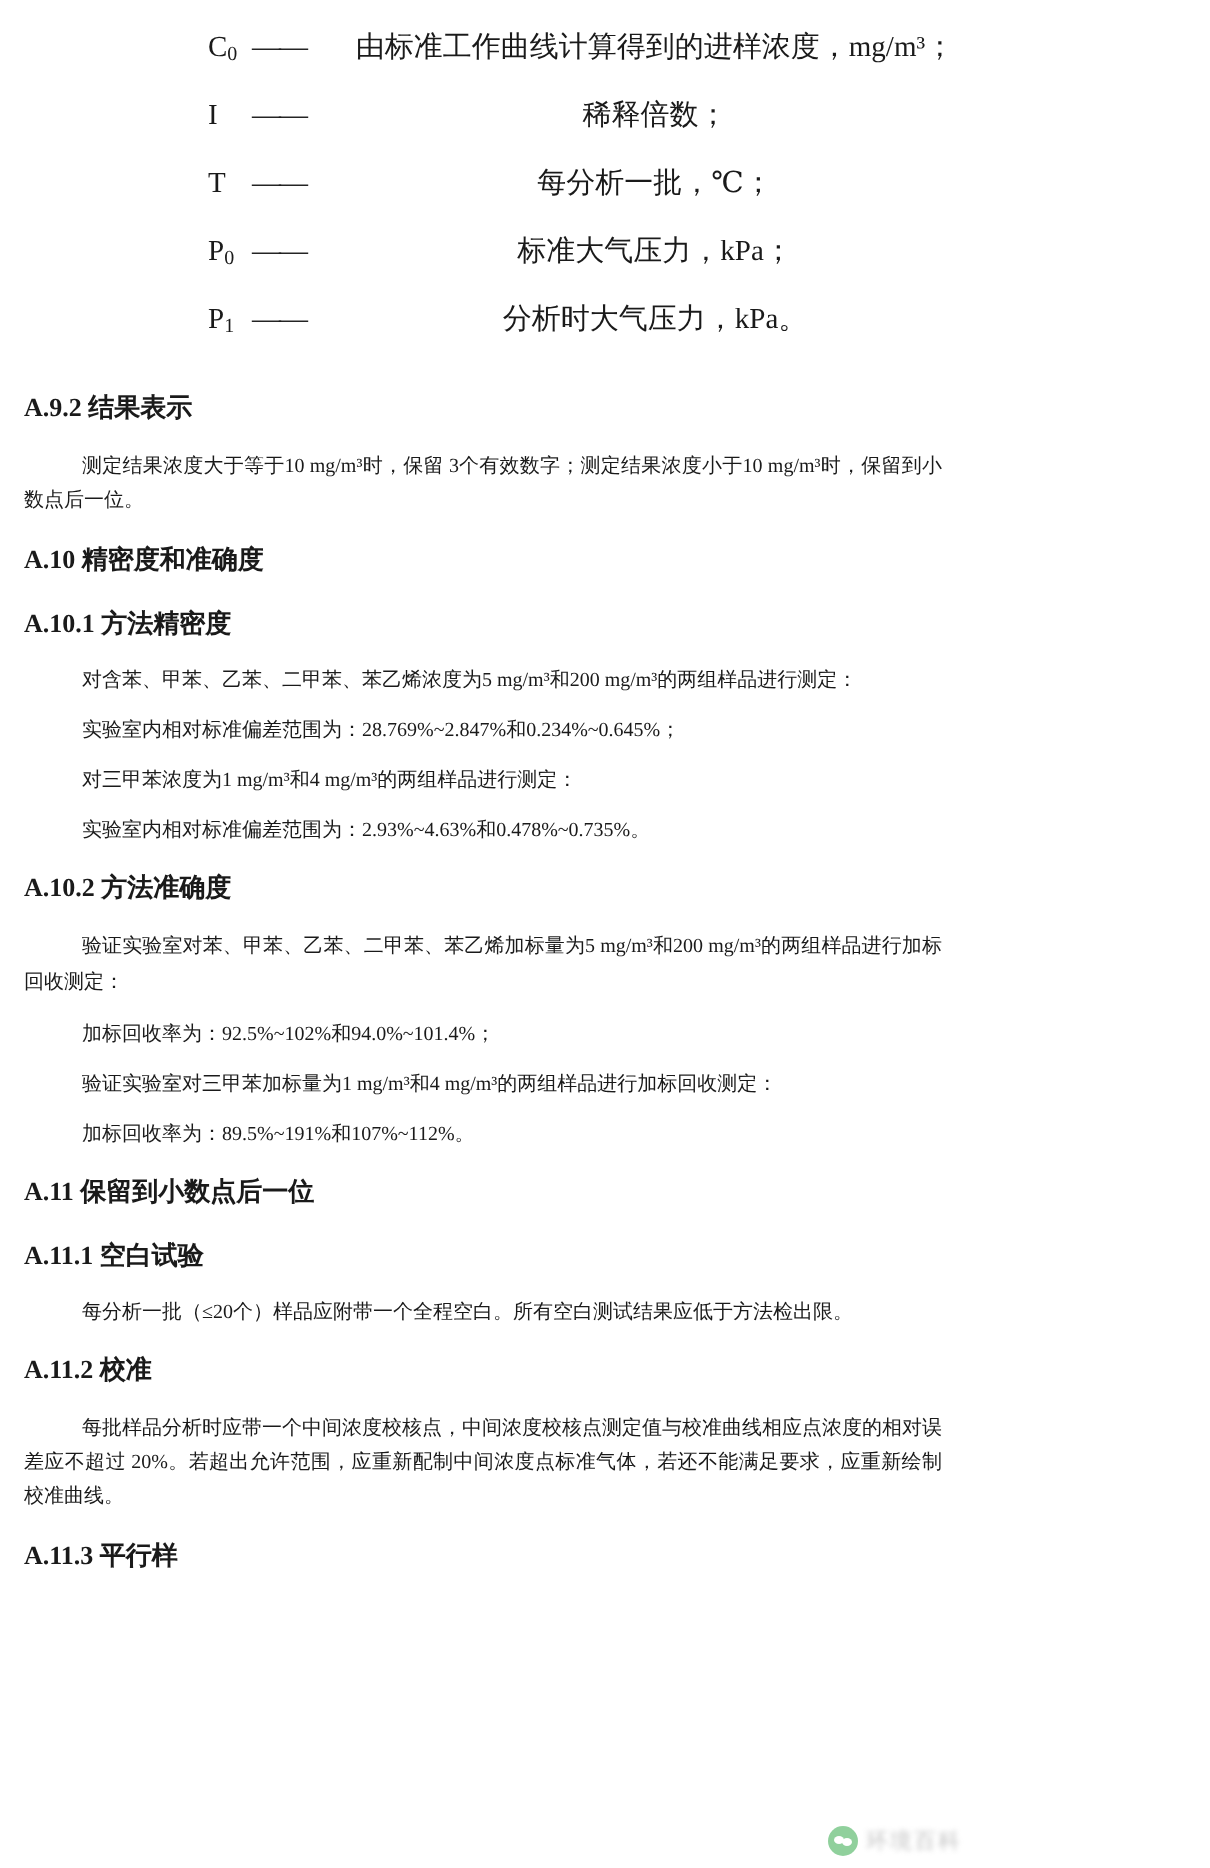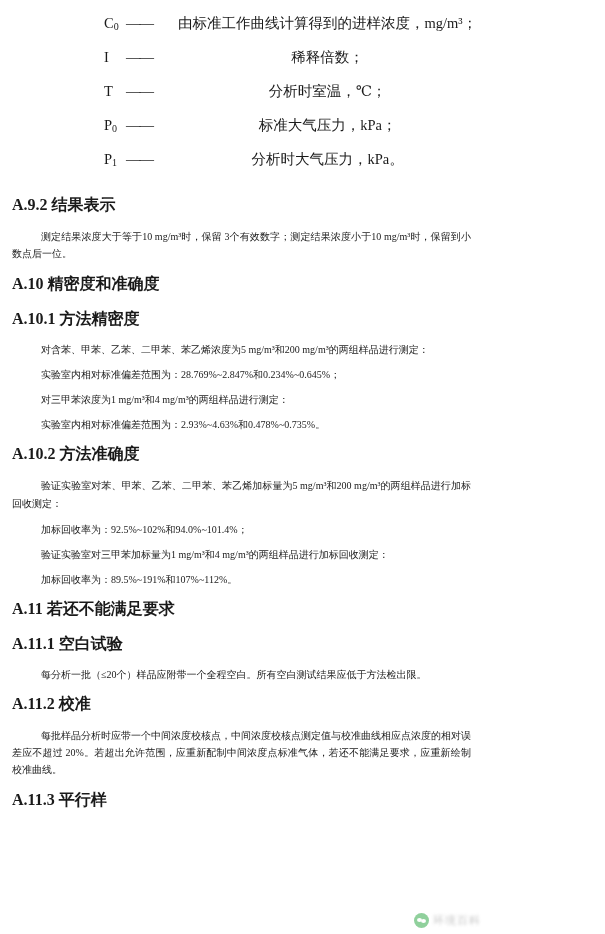--- a/index.html
+++ b/index.html
@@ -59,21 +59,21 @@
     white-space: nowrap;
     padding-left: 4px;
     text-align: center;
   }
   sub {
     font-size: 9.5px;
     vertical-align: sub;
     line-height: 0;
   }
   .heading {
-    font-size: 16px;
+    font-size: 13px;
     margin: 0;
     padding: 7px 0 7px 12px;
     white-space: nowrap;
   }
   .para {
     font-size: 10px;
     margin: 0;
     padding: 5px 18px 5px 12px;
     text-indent: 29px;
     line-height: 1.72;
@@ -142,21 +142,21 @@
 
     <div class="def-row">
       <span class="def-sym">I</span>
       <span class="def-dash">——</span>
       <span class="def-text">稀释倍数；</span>
     </div>
 
     <div class="def-row">
       <span class="def-sym">T</span>
       <span class="def-dash">——</span>
-      <span class="def-text">分析时室温，℃；</span>
+      <span class="def-text">每分析一批，℃；</span>
     </div>
 
     <div class="def-row">
       <span class="def-sym">P<sub>0</sub></span>
       <span class="def-dash">——</span>
       <span class="def-text">标准大气压力，kPa；</span>
     </div>
 
     <div class="def-row">
       <span class="def-sym">P<sub>1</sub></span>
@@ -178,21 +178,21 @@
   <p class="para onel">实验室内相对标准偏差范围为：28.769%~2.847%和0.234%~0.645%；</p>
   <p class="para onel">对三甲苯浓度为1  mg/m³和4  mg/m³的两组样品进行测定：</p>
   <p class="para onel">实验室内相对标准偏差范围为：2.93%~4.63%和0.478%~0.735%。</p>
 
   <h3 class="heading">A.10.2  方法准确度</h3>
   <p class="para">验证实验室对苯、甲苯、乙苯、二甲苯、苯乙烯加标量为5 mg/m³和200 mg/m³的两组样品进行加标回收测定：</p>
   <p class="para onel">加标回收率为：92.5%~102%和94.0%~101.4%；</p>
   <p class="para onel">验证实验室对三甲苯加标量为1  mg/m³和4  mg/m³的两组样品进行加标回收测定：</p>
   <p class="para onel">加标回收率为：89.5%~191%和107%~112%。</p>
 
-  <h3 class="heading">A.11  若还不能满足要求</h3>
+  <h3 class="heading">A.11  保留到小数点后一位</h3>
 
   <h3 class="heading">A.11.1  空白试验</h3>
   <p class="para onel">每分析一批（≤20个）样品应附带一个全程空白。所有空白测试结果应低于方法检出限。</p>
 
   <h3 class="heading">A.11.2  校准</h3>
   <p class="para">每批样品分析时应带一个中间浓度校核点，中间浓度校核点测定值与校准曲线相应点浓度的相对误差应不超过 20%。若超出允许范围，应重新配制中间浓度点标准气体，若还不能满足要求，应重新绘制校准曲线。</p>
 
   <h3 class="heading">A.11.3  平行样</h3>
 
   <div class="watermark">

